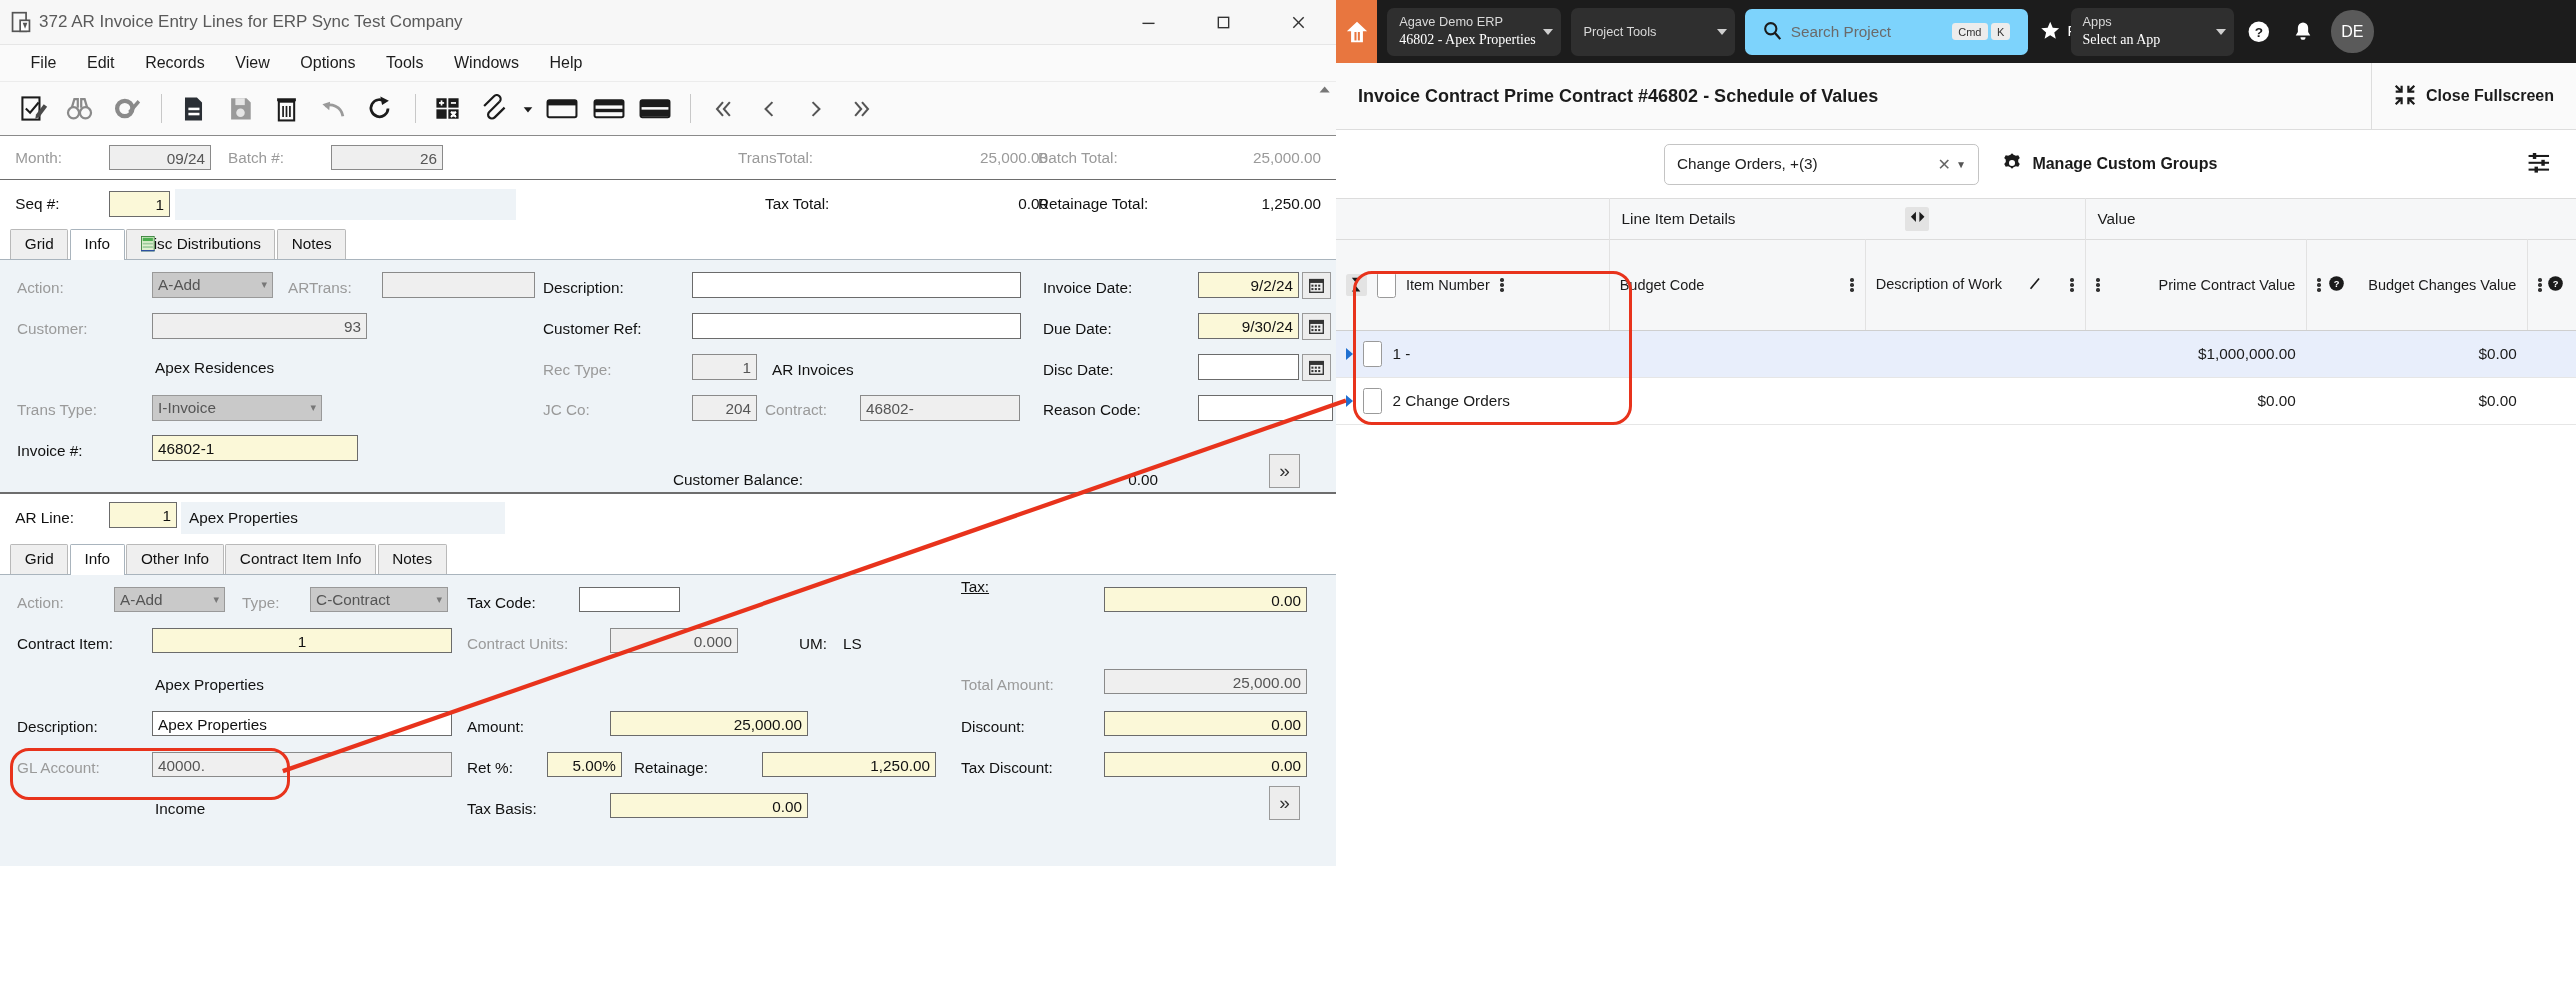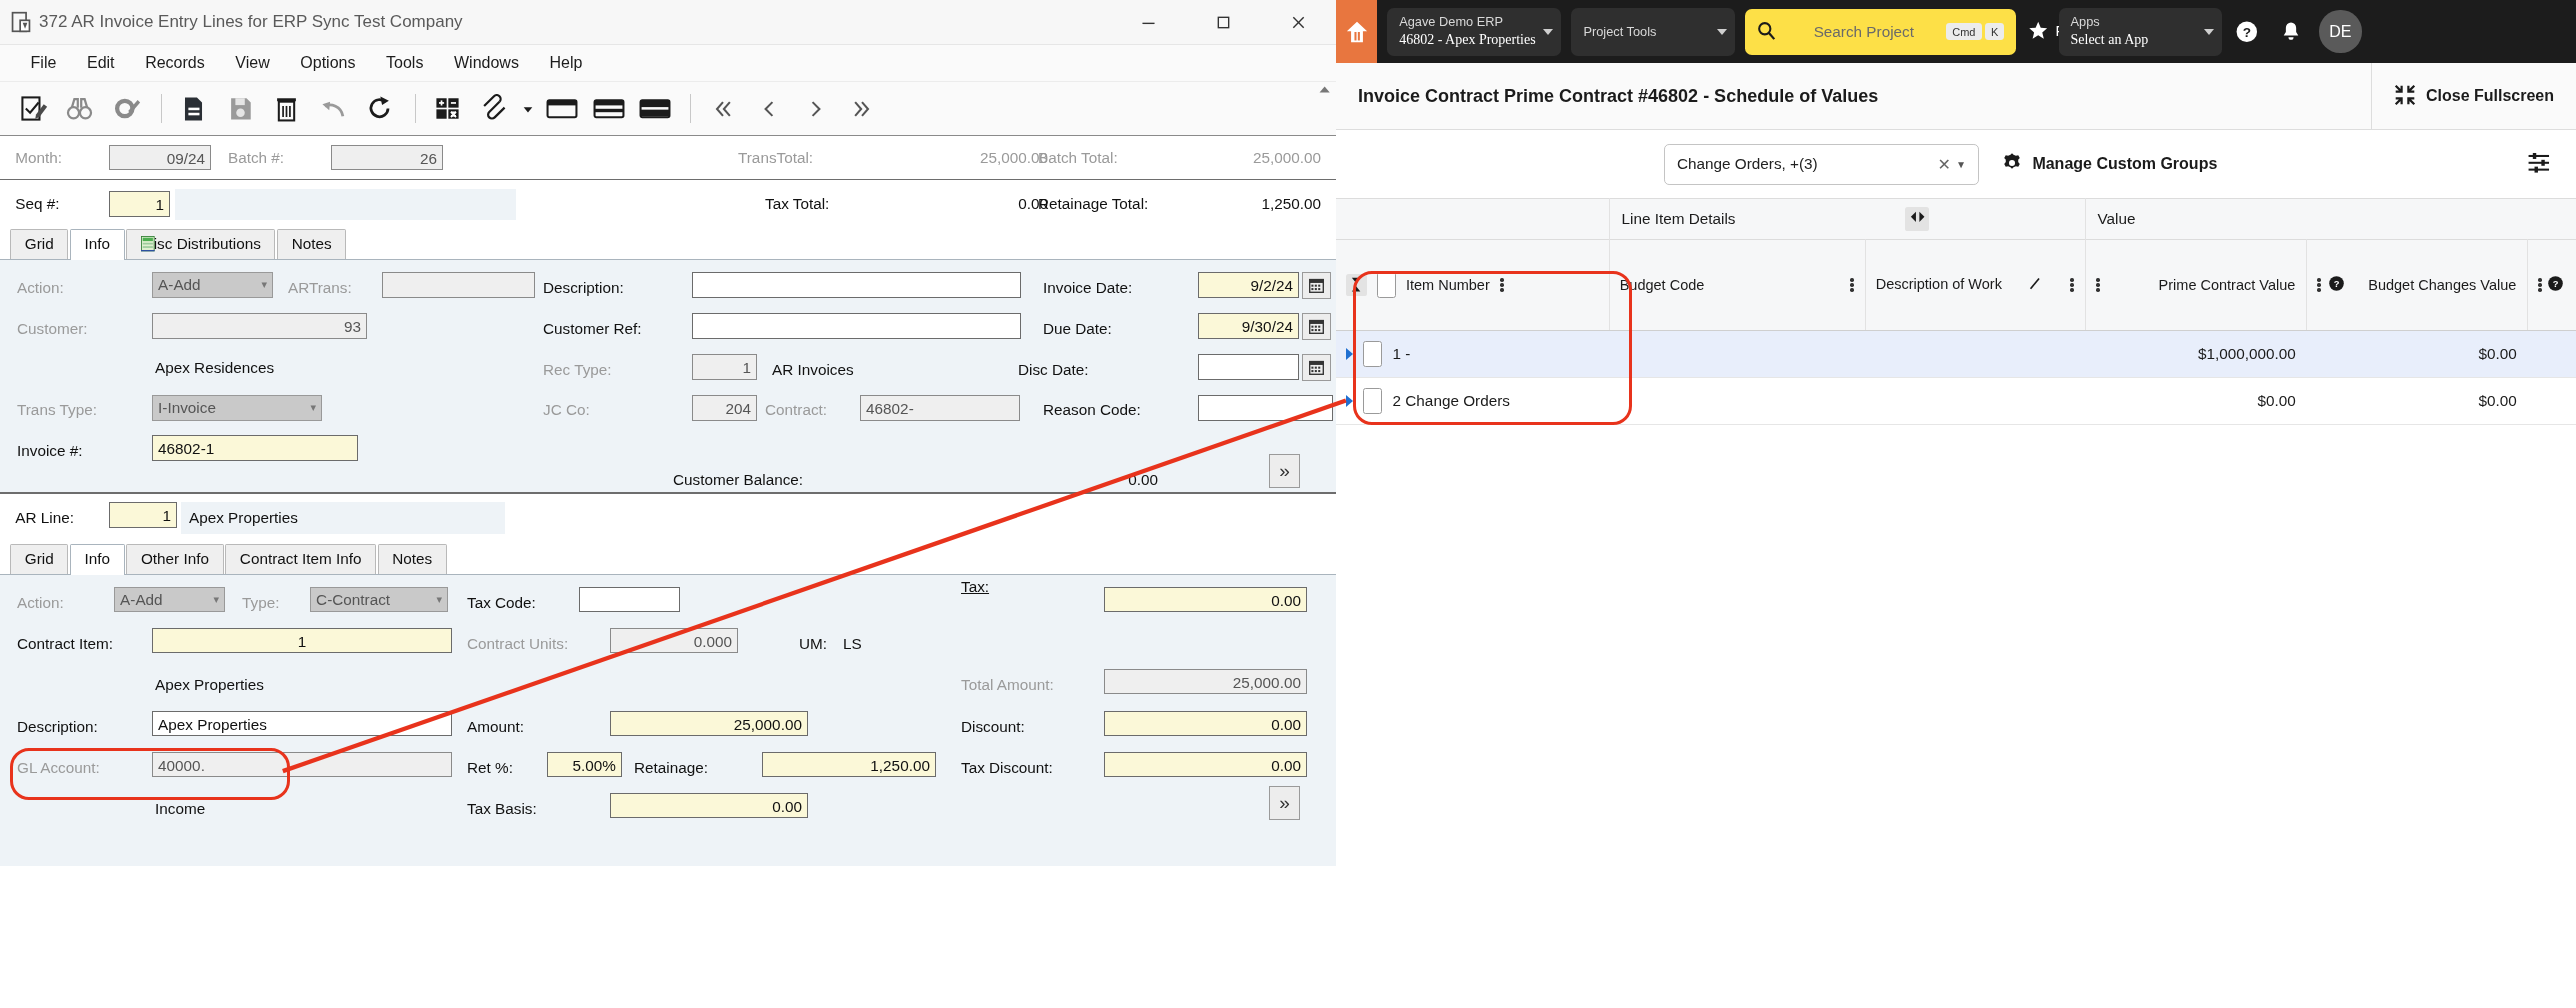--- a/index.html
+++ b/index.html
@@ -59,21 +59,21 @@
   .abs{position:absolute;}
 
   
   .web{position:absolute;left:1336px;top:0;width:1240px;height:1009px;background:#fff;}
   .webtop{height:63px;background:#1c1c1c;display:flex;align-items:center;padding-left:0;}
   .homebtn{width:41px;height:63px;background:#e8763f;display:flex;align-items:center;justify-content:center;flex:0 0 auto;}
   .wpill{background:#2f2f2f;border-radius:6.8px;height:48px;margin-left:10.2px;padding:0 25.6px 0 12px;display:flex;flex-direction:column;justify-content:center;position:relative;flex:0 0 auto;}
   .wpill .l1{font-size:12.8px;color:#d8d8d8;line-height:15.3px;white-space:nowrap;}
   .wpill .l2{font-size:14px;color:#fff;line-height:19px;white-space:nowrap;font-family:Liberation Serif, serif;}
   .wpill .caret{position:absolute;right:8.5px;top:50%;margin-top:-2.6px;width:0;height:0;border-left:5.1px solid transparent;border-right:5.1px solid transparent;border-top:6.8px solid #cfcfcf;}
-  .searchbox{background:#fde047;border-radius:6.8px;height:46px;margin-left:10.2px;display:flex;align-items:center;padding:0 12px;width:247px;flex:0 0 auto;text-align:center;}
+  .searchbox{background:#7dd3fc;border-radius:6.8px;height:46px;margin-left:10.2px;display:flex;align-items:center;padding:0 18px;width:247px;flex:0 0 auto;}
   .searchbox .ph{font-size:15.3px;color:#6a6a6a;margin-left:8.5px;flex:1 1 auto;}
   .kbd{background:#ececec;border-radius:3.4px;font-size:11px;color:#333;padding:2.6px 6px;margin-left:3.4px;}
   .favwrap{display:flex;align-items:center;margin-left:12px;color:#fff;font-size:14.5px;flex:0 0 auto;}
   .iconbtn{width:39px;height:39px;display:flex;align-items:center;justify-content:center;margin-left:5.1px;flex:0 0 auto;}
   .avatar{width:43px;height:43px;border-radius:21px;background:#5a5a5a;color:#fff;display:flex;align-items:center;justify-content:center;font-size:16px;margin-left:8.5px;margin-right:12px;flex:0 0 auto;}
 
   .webtitle{height:66px;background:#fafafa;border-bottom:0.9px solid #ddd;display:flex;align-items:center;padding-left:22px;}
   .webtitle .t{font-size:18px;font-weight:bold;color:#1b1b1b;}
   .closefs{margin-left:auto;height:66px;border-left:0.9px solid #ddd;display:flex;align-items:center;padding:0 22px;gap:10.2px;}
   .closefs .t{font-size:16px;font-weight:bold;color:#1b1b1b;}
@@ -386,21 +386,21 @@
               <rect x="4" y="9" width="2.4" height="2.4"></rect>
               <rect x="8" y="9" width="2.4" height="2.4"></rect>
               <rect x="12" y="9" width="2.4" height="2.4"></rect>
               <rect x="4" y="13" width="2.4" height="2.4"></rect>
               <rect x="8" y="13" width="2.4" height="2.4"></rect>
               <rect x="12" y="13" width="2.4" height="2.4"></rect>
             </g>
           </svg>
       </span>
 
-      <span class="lbl dark abs" style="left:1018px;top:101px;">Disc Date:</span>
+      <span class="lbl dark abs" style="left:1043px;top:101px;">Disc Date:</span>
       <span class="inp white abs" style="left:1198px;top:94px;width:101px;"></span>
       <span class="calbtn abs" style="left:1302px;top:94px;">
         <svg width="17" height="17" viewBox="0 0 20 20">
             <rect x="2" y="3" width="16" height="15" fill="none" stroke="#333" stroke-width="1.6"></rect>
             <rect x="2" y="3" width="16" height="4" fill="#333"></rect>
             <g fill="#333">
               <rect x="4" y="9" width="2.4" height="2.4"></rect>
               <rect x="8" y="9" width="2.4" height="2.4"></rect>
               <rect x="12" y="9" width="2.4" height="2.4"></rect>
               <rect x="4" y="13" width="2.4" height="2.4"></rect>

